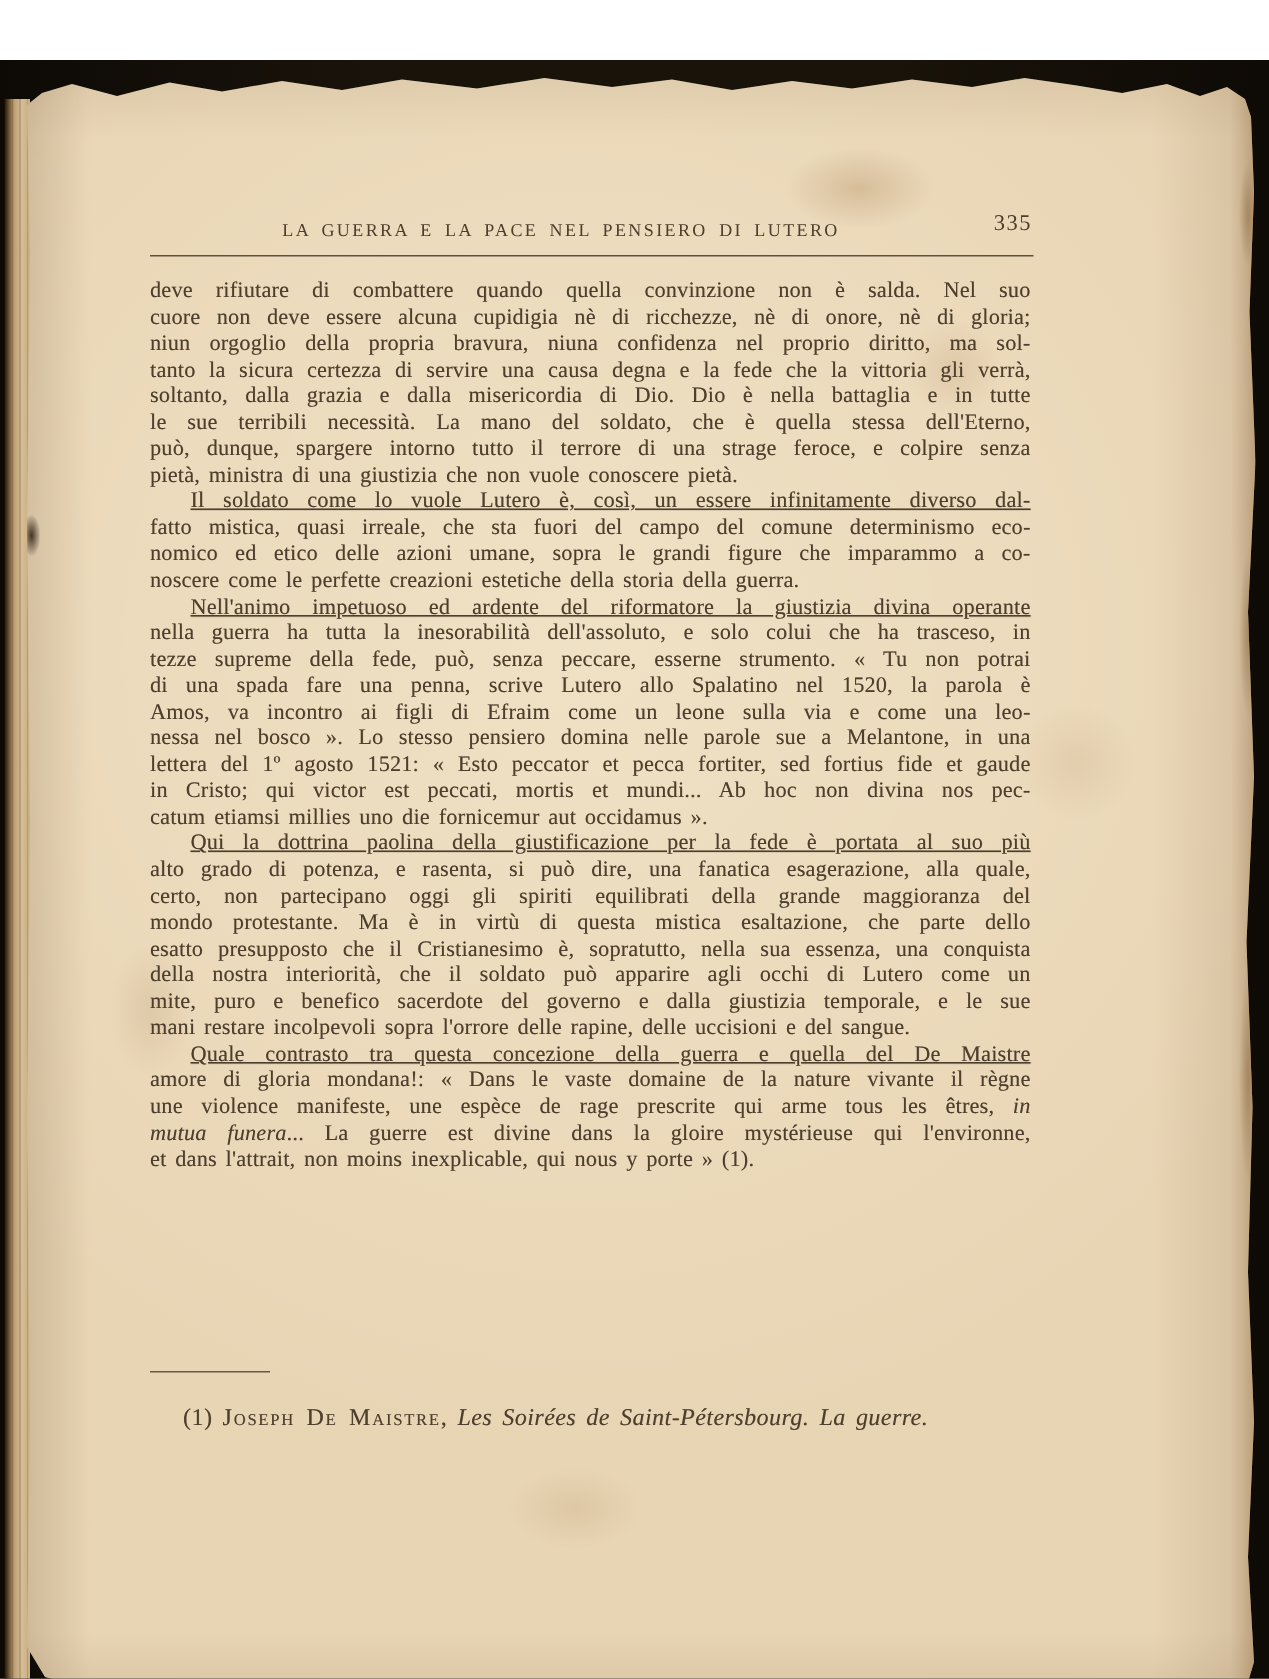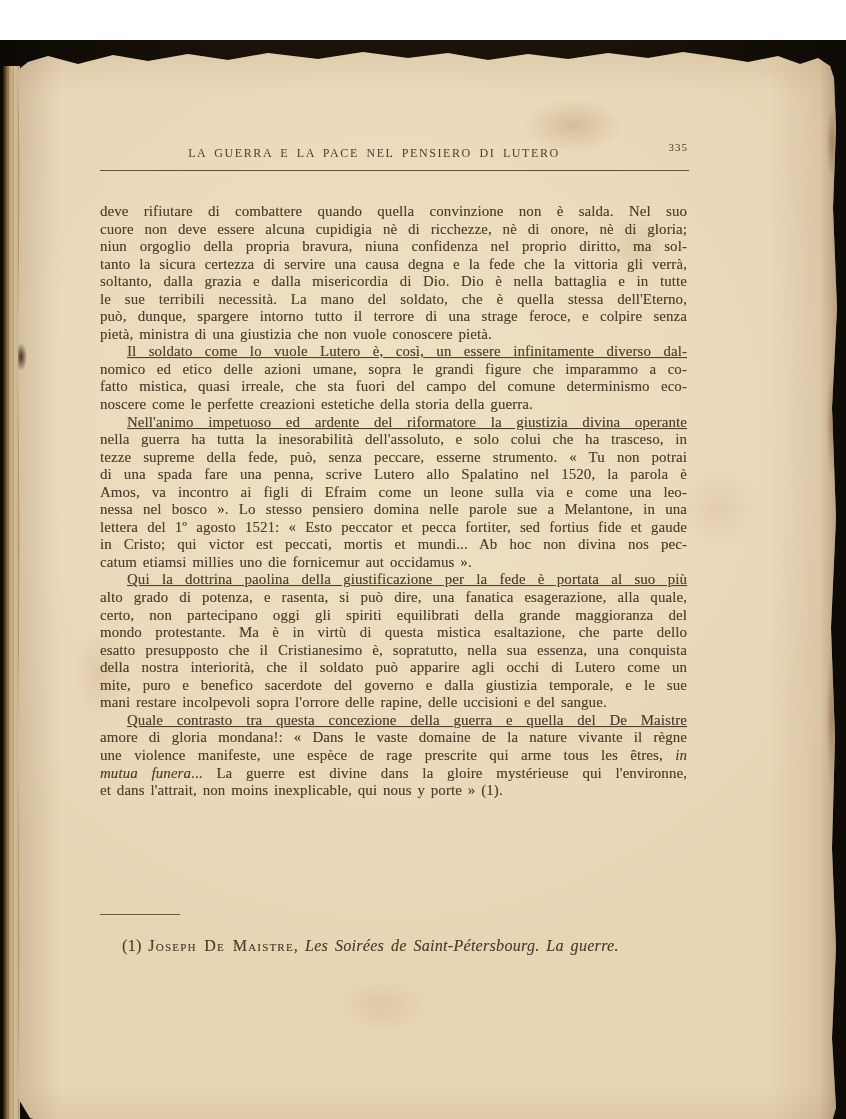--- a/index.html
+++ b/index.html
@@ -71,27 +71,27 @@
   .blemish{
     position:absolute;left:-3px;top:295px;width:12px;height:28px;border-radius:50%;
     background:radial-gradient(ellipse, rgba(40,26,12,.85), rgba(40,26,12,0) 72%);
   }
   
   .running-header{position:absolute;left:82px;top:96px;width:588px;height:22px;}
   .header-title{
     position:absolute;left:0;right:40px;top:2px;text-align:center;
     font-size:12px;letter-spacing:1.6px;word-spacing:3px;white-space:nowrap;
   }
-  .header-page{position:absolute;right:0;top:-3px;font-size:11px;letter-spacing:1px;}
+  .header-page{position:absolute;right:0;top:-3px;font-size:15px;letter-spacing:1px;}
   .header-rule{
     position:absolute;left:82px;top:122px;width:589px;height:0;
     border-top:1.6px solid rgba(72,56,40,.85);
   }
   
-  .body-text{position:absolute;left:82px;top:155px;width:587px;}
+  .body-text{position:absolute;left:82px;top:138px;width:587px;}
   .line{
     font-size:14.8px;line-height:17.55px;
     text-align:justify;text-align-last:justify;
     letter-spacing:.15px;word-spacing:1px;white-space:normal;
     text-shadow:.2px .2px .3px rgba(77,62,45,.45);
   }
   .line.last{text-align-last:left;word-spacing:2px;}
   .line.indent{text-indent:27px;text-decoration:underline;}
   
   .footnote-rule{
@@ -132,22 +132,22 @@
     <div class="body-text">
         <div class="line">deve rifiutare di combattere quando quella convinzione non è salda. Nel suo</div>
         <div class="line">cuore non deve essere alcuna cupidigia nè di ricchezze, nè di onore, nè di gloria;</div>
         <div class="line">niun orgoglio della propria bravura, niuna confidenza nel proprio diritto, ma sol-</div>
         <div class="line">tanto la sicura certezza di servire una causa degna e la fede che la vittoria gli verrà,</div>
         <div class="line">soltanto, dalla grazia e dalla misericordia di Dio. Dio è nella battaglia e in tutte</div>
         <div class="line">le sue terribili necessità. La mano del soldato, che è quella stessa dell'Eterno,</div>
         <div class="line">può, dunque, spargere intorno tutto il terrore di una strage feroce, e colpire senza</div>
         <div class="line last">pietà, ministra di una giustizia che non vuole conoscere pietà.</div>
         <div class="line indent">Il soldato come lo vuole Lutero è, così, un essere infinitamente diverso dal-</div>
+        <div class="line">fatto mistica, quasi irreale, che sta fuori del campo del comune determinismo eco-</div>
         <div class="line">nomico ed etico delle azioni umane, sopra le grandi figure che imparammo a co-</div>
-        <div class="line">fatto mistica, quasi irreale, che sta fuori del campo del comune determinismo eco-</div>
         <div class="line last">noscere come le perfette creazioni estetiche della storia della guerra.</div>
         <div class="line indent">Nell'animo impetuoso ed ardente del riformatore la giustizia divina operante</div>
         <div class="line">nella guerra ha tutta la inesorabilità dell'assoluto, e solo colui che ha trasceso, in</div>
         <div class="line">tezze supreme della fede, può, senza peccare, esserne strumento. « Tu non potrai</div>
         <div class="line">di una spada fare una penna, scrive Lutero allo Spalatino nel 1520, la parola è</div>
         <div class="line">Amos, va incontro ai figli di Efraim come un leone sulla via e come una leo-</div>
         <div class="line">nessa nel bosco ». Lo stesso pensiero domina nelle parole sue a Melantone, in una</div>
         <div class="line">lettera del 1º agosto 1521: « Esto peccator et pecca fortiter, sed fortius fide et gaude</div>
         <div class="line">in Cristo; qui victor est peccati, mortis et mundi... Ab hoc non divina nos pec-</div>
         <div class="line last">catum etiamsi millies uno die fornicemur aut occidamus ».</div>

